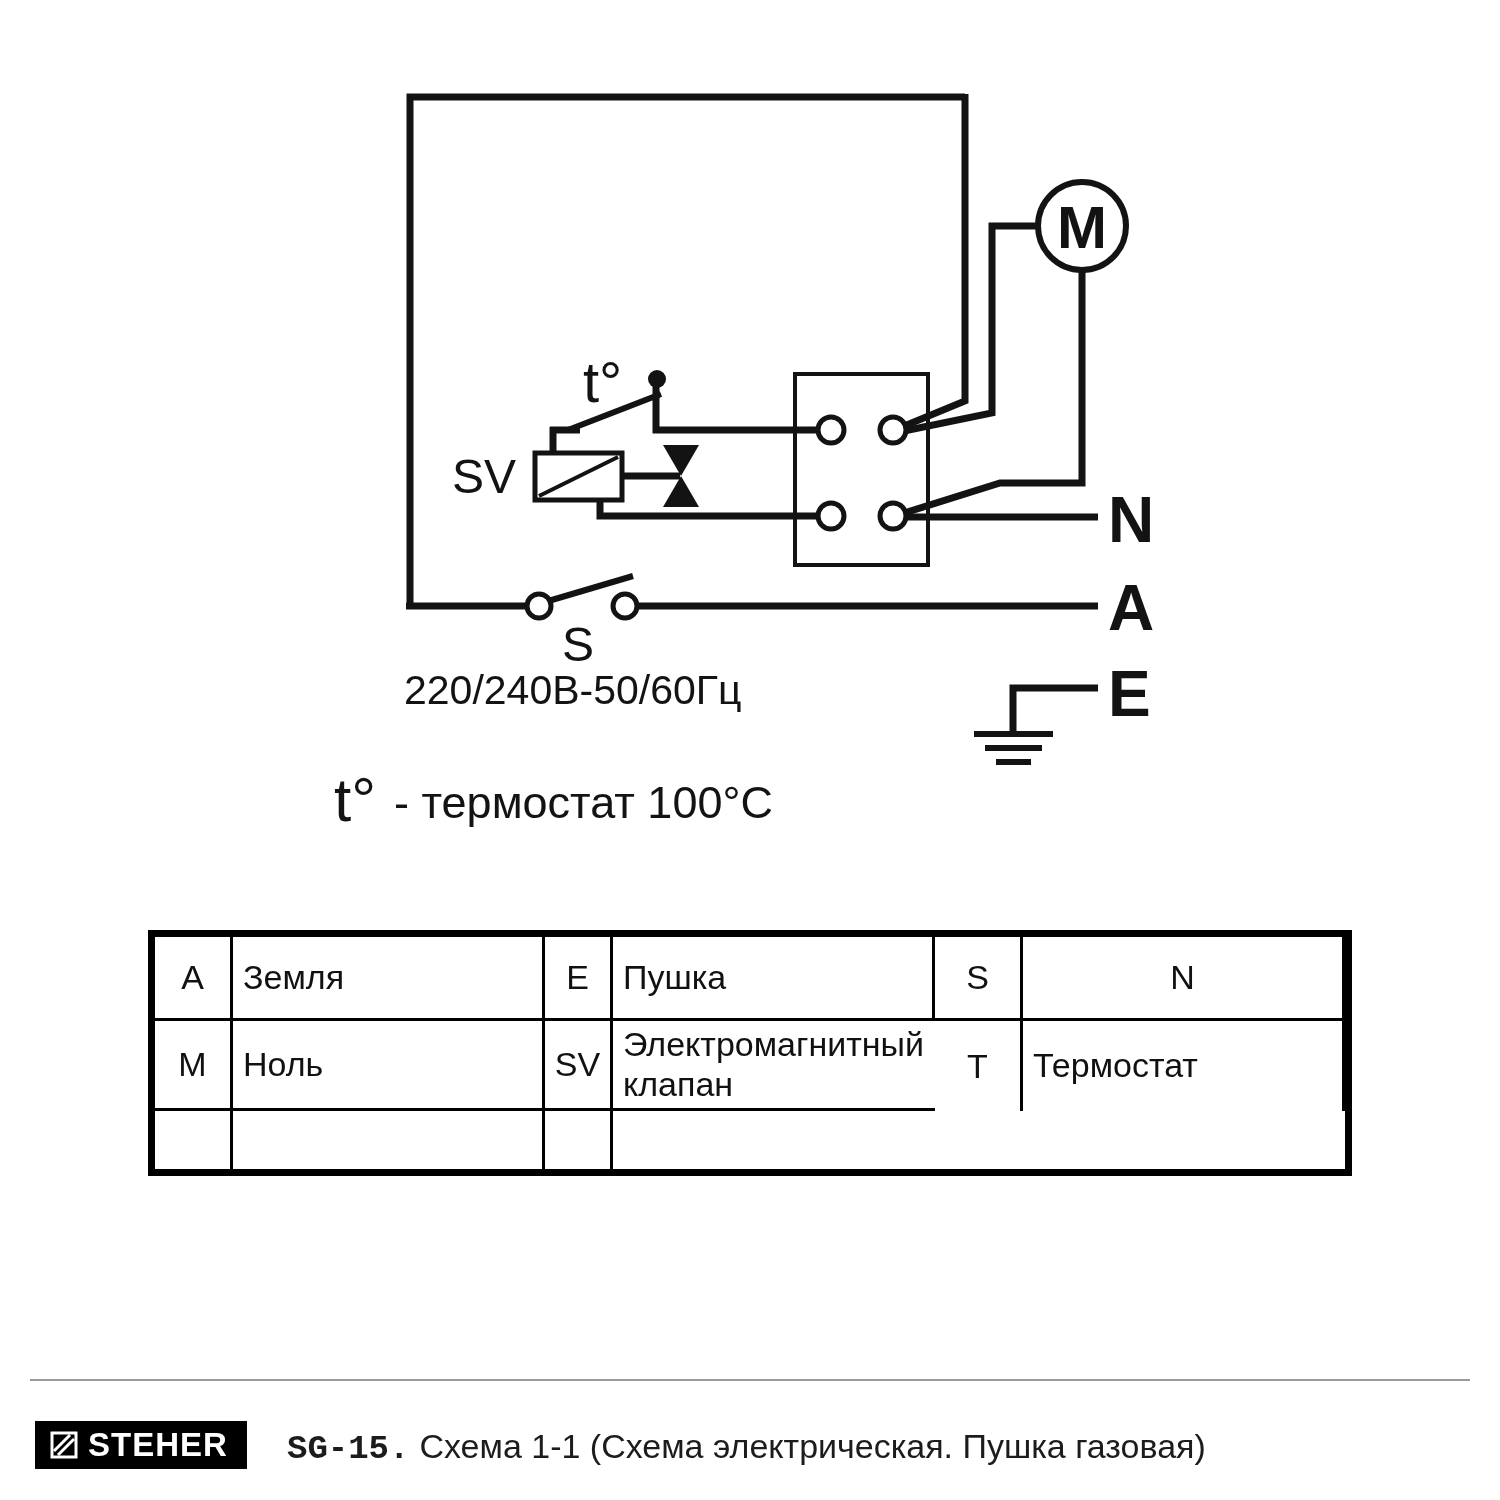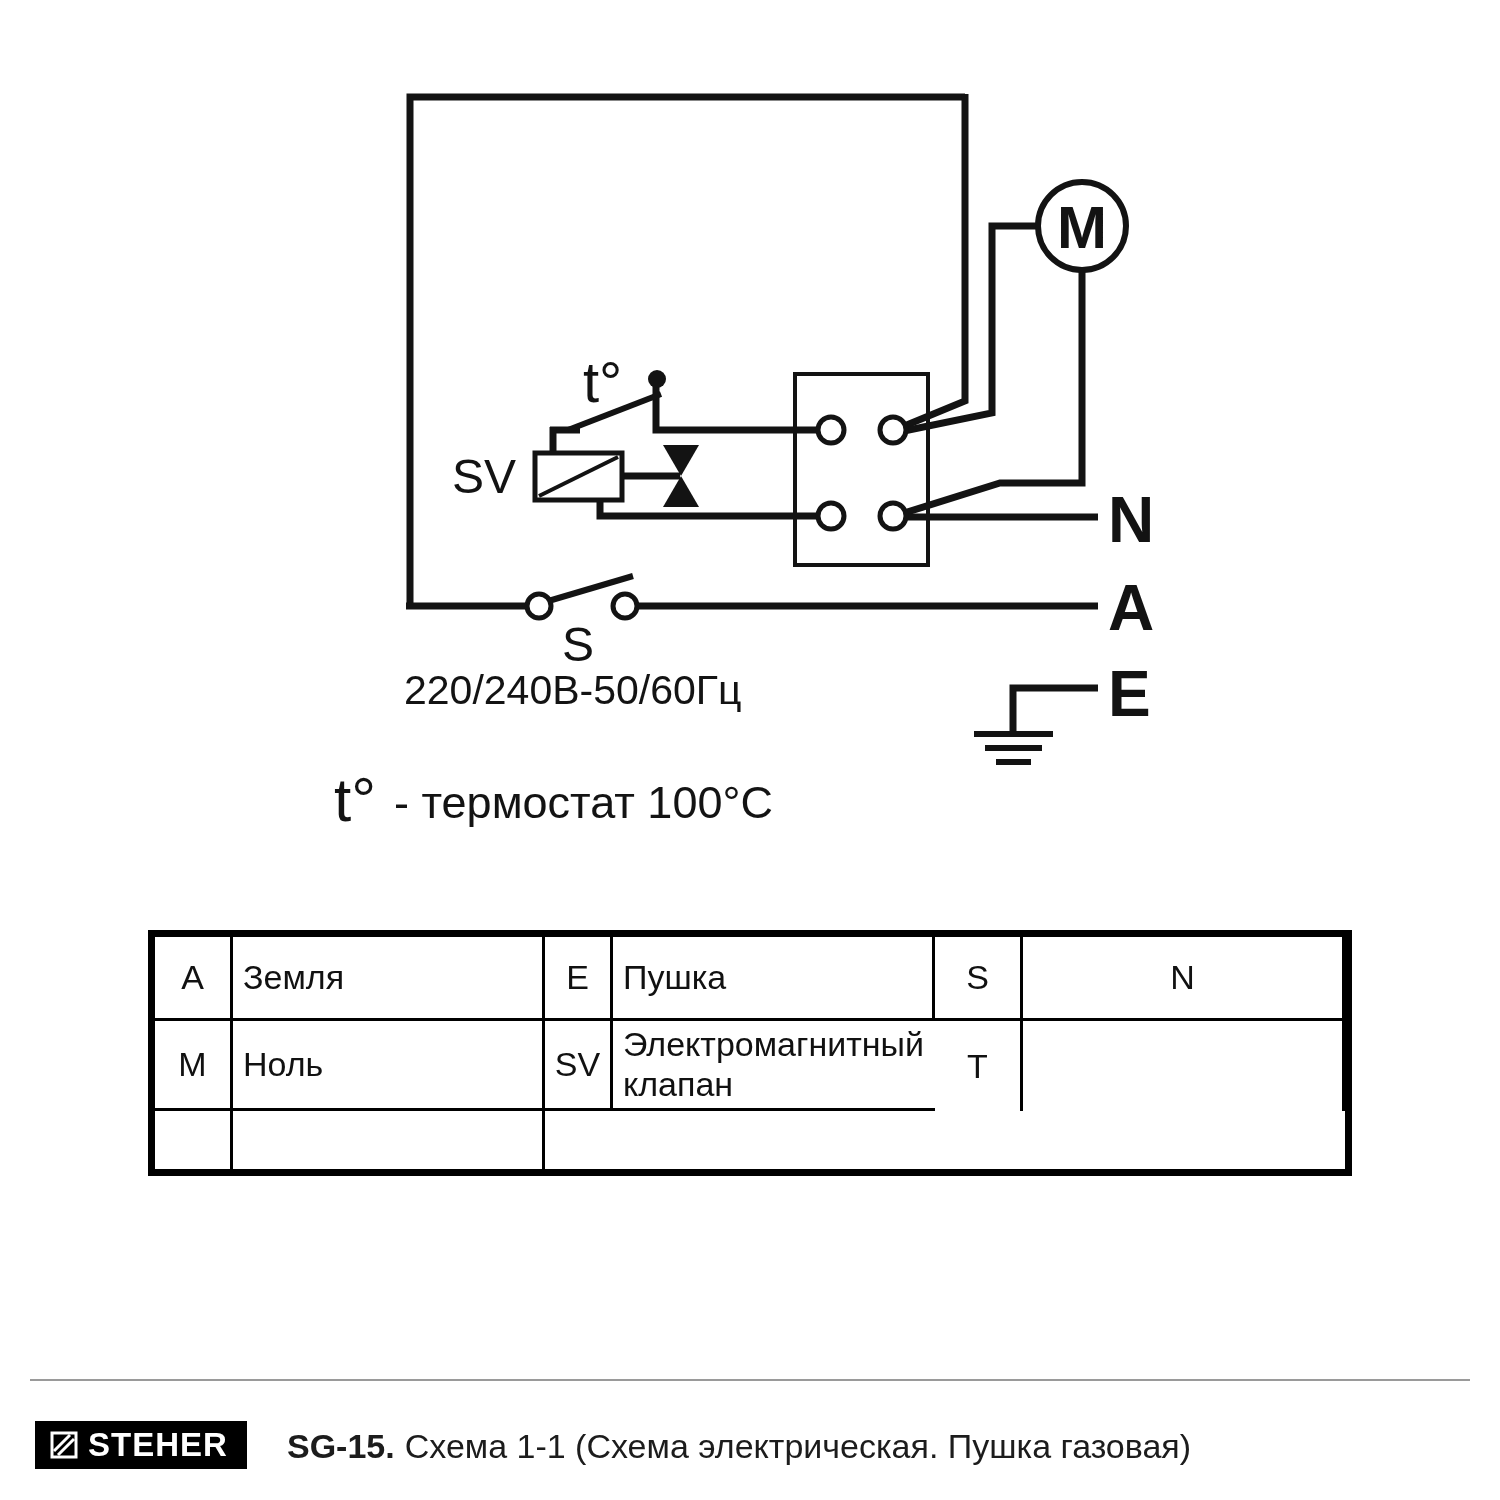--- a/index.html
+++ b/index.html
@@ -18,21 +18,21 @@
   .cell.last-col { border-right:none; }
   .cell.last-row { border-bottom:none; }
 
   .divider { position:absolute; left:30px; top:1379px; width:1440px; height:2px; background:#9a9a9a; }
 
   .footer { position:absolute; left:0; top:1415px; width:1412px; height:60px; }
   .logo { position:absolute; left:35px; top:6px; width:212px; height:48px; background:#000;
           color:#fff; display:flex; align-items:center; gap:9px; padding:0 14px; }
   .logo .brand { font-weight:700; font-size:33px; letter-spacing:1px; }
   .caption { position:absolute; left:287px; top:12px; font-size:34px; color:#1c1c1c; white-space:nowrap; }
-  .caption .model { font-weight:700; margin-right:10px; }
+  .caption .model { font-weight:700; margin-right:10px;font-family:Liberation Mono, monospace; }
 </style>
 </head>
 <body>
 
 <div class="canvas">
 
   <svg class="diagram" width="1500" height="880" viewBox="0 0 1500 880">
     <g stroke="#131313" stroke-width="7" fill="none">
       <polyline points="965,97 410,97 410,609"></polyline>
       <line x1="406" y1="606" x2="530" y2="606"></line>
@@ -106,20 +106,21 @@
     <div class="cell val">Пушка</div>
     <div class="cell key">S</div>
 
     <div class="cell key">N</div>
     <div class="cell key">M</div>
     <div class="cell val">Ноль</div>
     <div class="cell key">SV</div>
     <div class="cell val last-col">Электромагнитный клапан</div>
 
     <div class="cell key last-row">T</div>
+    <div class="cell val last-row">Термостат</div>
     <div class="cell key last-row"></div>
     <div class="cell val last-row"></div>
     <div class="cell key last-row"></div>
     <div class="cell val last-row last-col"></div>
   </div>
 
   <div class="divider"></div>
   <div class="footer">
     <div class="logo">
       <svg width="30" height="30" viewBox="0 0 30 30">

